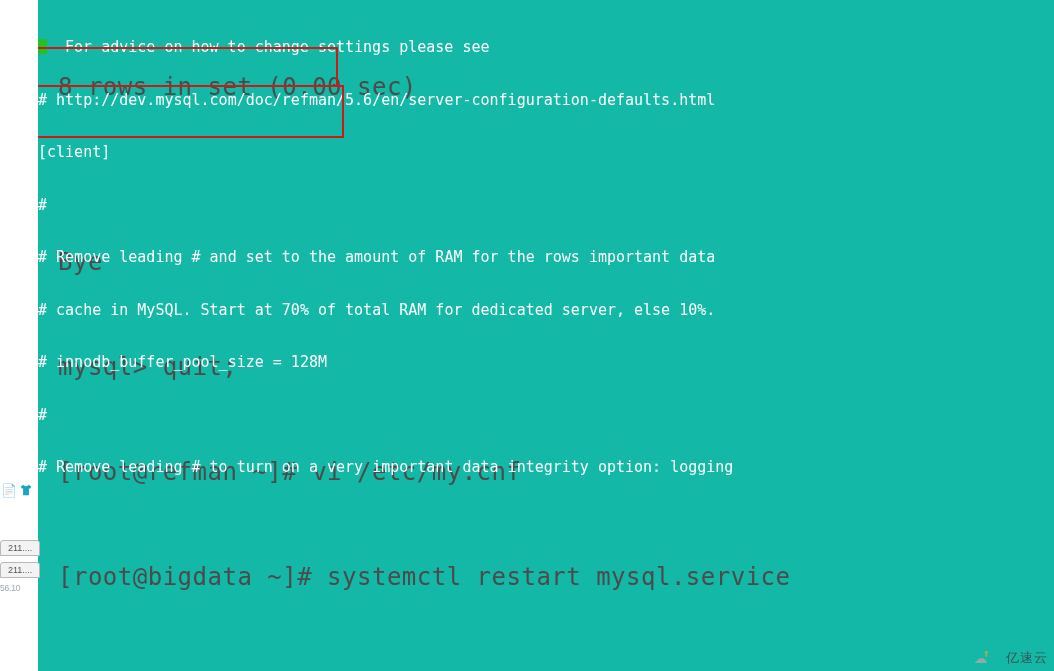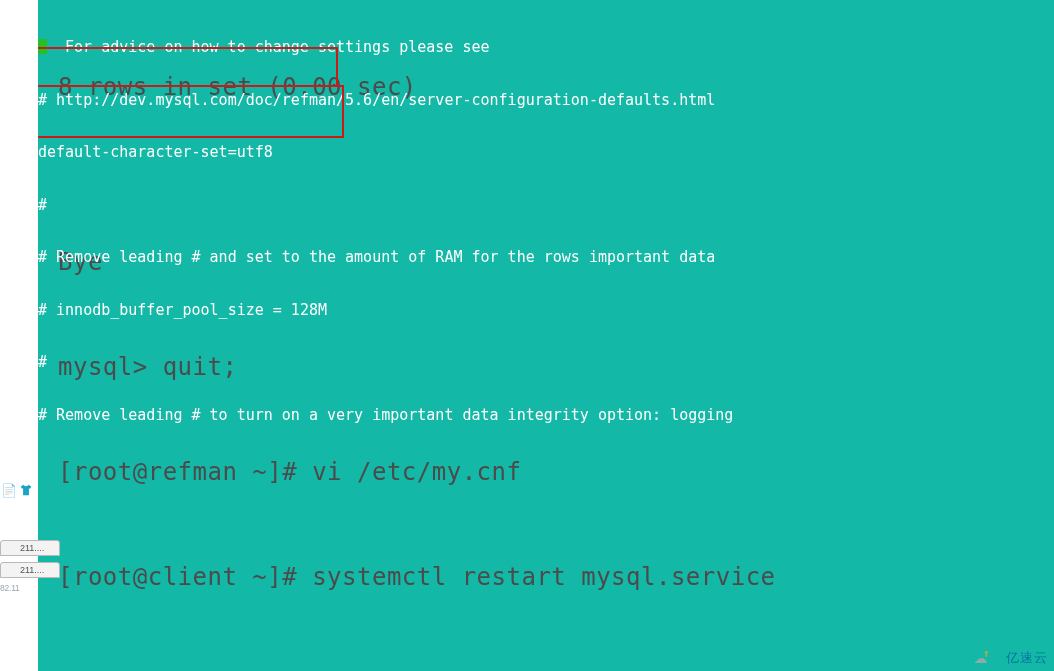--- a/index.html
+++ b/index.html
@@ -100,29 +100,29 @@
     font-size:13px;
   }
   .doc-icon { color:#2a7fd4; }
   .shirt-icon svg { width:14px; height:14px; }
   .grid-icon { display:inline-grid !important; grid-template-columns:6px 6px; grid-template-rows:6px 6px; gap:1px; }
   .grid-icon i { background:#2a7fd4; display:block; }
 
   .tab {
     position:absolute;
     left:0;
-    width:60px;
+    width:40px;
     height:16px;
     background:#f3f3f3;
     border:1px solid #b8b8b8;
     border-radius:3px 3px 0 0;
     font-size:9px;
     color:#555;
     line-height:15px;
-    padding-left:19px;
+    padding-left:7px;
     box-sizing:border-box;
     font-family: Arial, sans-serif;
     overflow:hidden;
     white-space:nowrap;
   }
   .tab1 { top:540px; }
   .tab2 { top:562px; }
   .iplabel {
     position:absolute;
     left:0;
@@ -158,59 +158,60 @@
   }
   .wm-arrow {
     position:absolute;
     left:9px;
     top:-2px;
     color:#f0a020;
     font-size:11px;
     font-weight:bold;
   }
   .wm-text {
-    color:#0369a1;
+    color:#404040;
     font-size:13px;
     font-family:"Microsoft YaHei","PingFang SC",Arial,sans-serif;
     letter-spacing:1px;
   }
 </style>
 </head>
 <body>
 
 <div class="stage">
 
   <div class="bg-terminal">
     <span class="bg-line">8 rows in set (0.00 sec)</span>
     <span class="bg-line"></span>
     <span class="bg-line">Bye</span>
     <span class="bg-line">mysql&gt; quit;</span>
     <span class="bg-line">[root@refman ~]# vi /etc/my.cnf</span>
-    <span class="bg-line">[root@client ~]# systemctl restart mysql.service</span>
+    <span class="bg-line">[root@bigdata ~]# systemctl restart mysql.service</span>
     <span class="bg-line">[root@bigdata ~]# mysql -uroot -pok</span>
     
     
     
     
     <span class="bg-line"></span>
     
     <span class="bg-line"></span>
     
     
     
     <span class="bg-line"></span>
     
   </div>
 
   <div class="fg-terminal">
     <span class="fg-line"><span class="cursor-block"></span><span>  For advice on how to change settings please see</span></span>
     <span class="fg-line"># http://dev.mysql.com/doc/refman/5.6/en/server-configuration-defaults.html</span>
-    <span class="fg-line">default-character-set=utf8</span>
+    <span class="fg-line">[client]</span>
     <span class="fg-line">#</span>
     <span class="fg-line"># Remove leading # and set to the amount of RAM for the rows important data</span>
+    <span class="fg-line"># cache in MySQL. Start at 70% of total RAM for dedicated server, else 10%.</span>
     <span class="fg-line"># innodb_buffer_pool_size = 128M</span>
     <span class="fg-line">#</span>
     <span class="fg-line"># Remove leading # to turn on a very important data integrity option: logging</span>
     
     
     
     
     
     
     
@@ -246,21 +247,21 @@
       </span>
       <span class="grid-icon">
           <i></i>
           <i></i>
           <i></i>
           <i></i>
         </span>
     </div>
     <div class="tab tab1"><span>211....</span></div>
     <div class="tab tab2"><span>211....</span></div>
-    <div class="iplabel">82.11</div>
+    <div class="iplabel">56.10</div>
   </div>
 
   <div class="watermark">
     <div class="wm-cloud">
         <span class="wm-arrow">↑</span>
       </div>
     <div class="wm-text">亿速云</div>
   </div>
 
 </div>

